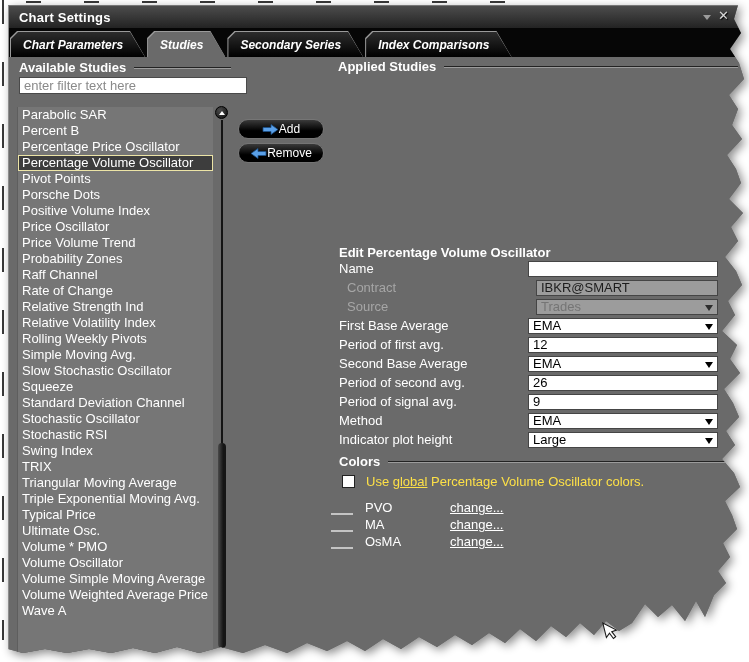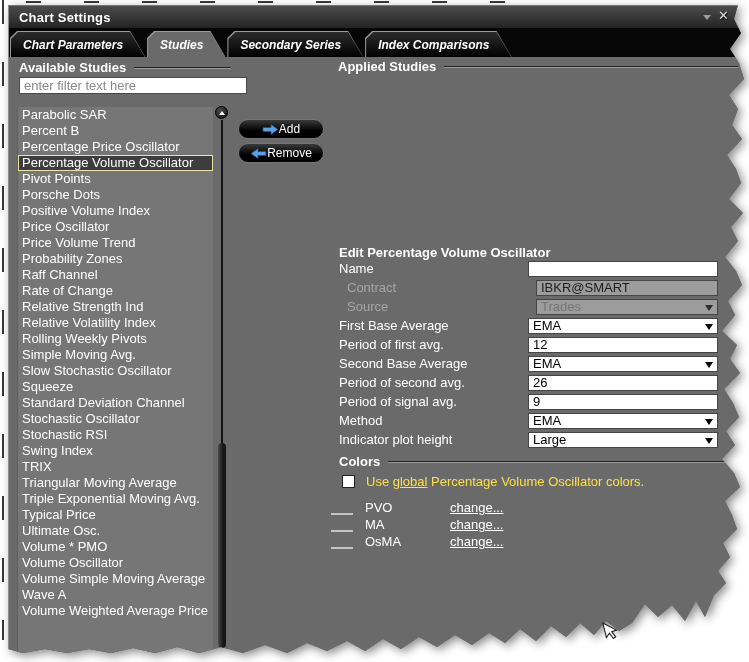--- a/index.html
+++ b/index.html
@@ -266,24 +266,24 @@
             <div class="study-item">
               <span>Volume * PMO</span>
             </div>
             <div class="study-item">
               <span>Volume Oscillator</span>
             </div>
             <div class="study-item">
               <span>Volume Simple Moving Average</span>
             </div>
             <div class="study-item">
+              <span>Volume Weighted Average Price</span>
+            </div>
+            <div class="study-item">
               <span>Wave A</span>
-            </div>
-            <div class="study-item">
-              <span>Volume Weighted Average Price</span>
             </div>
         </div>
 
         <div class="scrollbar">
           <div class="sb-up">
             <div class="sb-up-tri"></div>
           </div>
           <div class="sb-track"></div>
           <div class="sb-thumb"></div>
         </div>

